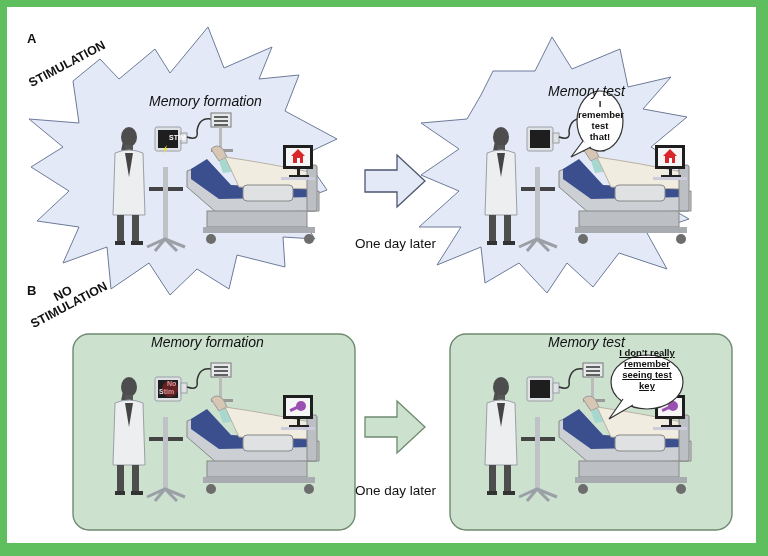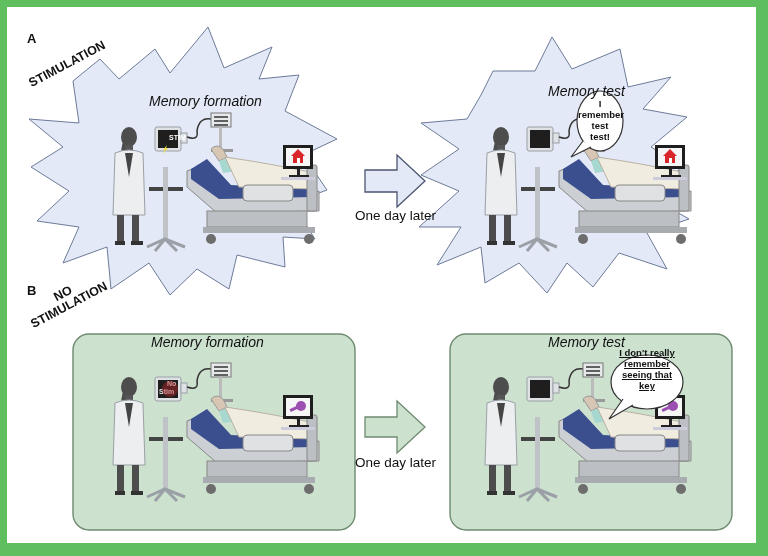--- a/index.html
+++ b/index.html
@@ -2,21 +2,21 @@
 <html><head>
 <meta charset="utf-8">
 <style>
   html,body{margin:0;padding:0;}
   body{width:768px;height:556px;overflow:hidden;background:#5fbf5f;font-family:"Liberation Sans",sans-serif;}
   #frame{position:absolute;left:7px;top:7px;width:749px;height:536px;background:#ffffff;}
   .abs{position:absolute;}
   .panel-letter{font-weight:bold;font-size:13px;color:#111;}
   .cond-label{font-weight:bold;font-size:12.5px;color:#111;transform-origin:left bottom;white-space:nowrap;text-align:center;line-height:13px;}
   .scene-title{font-style:italic;font-size:14px;color:#111;white-space:nowrap;}
-  .arrow-caption{font-size:13.5px;color:#111;white-space:nowrap;}
+  .arrow-caption{font-size:13.5px;color:#111;white-space:nowrap;margin-top:28px;}
   .bubble-text{font-weight:bold;font-size:9.5px;color:#111;text-align:center;line-height:11px;}
   svg text{font-family:"Liberation Sans",sans-serif;}
 </style>
 </head>
 <body>
 
 <div id="frame">
 
   <div class="abs panel-letter" style="left:20px;top:24px;">A</div>
   <div class="abs cond-label" style="left:26px;top:70px;transform:rotate(-28deg);">STIMULATION</div>
@@ -136,21 +136,21 @@
   <div class="abs scene-title" style="left:144px;top:327px;">Memory formation</div>
   <div class="abs scene-title" style="left:541px;top:327px;">Memory test</div>
 
   <div class="abs arrow-caption" style="left:348px;top:201px;">One day later</div>
   <div class="abs arrow-caption" style="left:348px;top:448px;">One day later</div>
 
   <div class="abs bubble-text" style="left:571px;top:91px;width:44px;">
     <div>I</div>
     <div>remember</div>
     <div>test</div>
-    <div>test!</div>
+    <div>that!</div>
   </div>
   <div class="abs bubble-text" style="left:606px;top:340px;width:68px;text-decoration:underline;">
     <div>I don't really</div>
     <div>remember</div>
-    <div>seeing that</div>
+    <div>seeing test</div>
     <div>key</div>
   </div>
 </div>
 
 </body></html>

